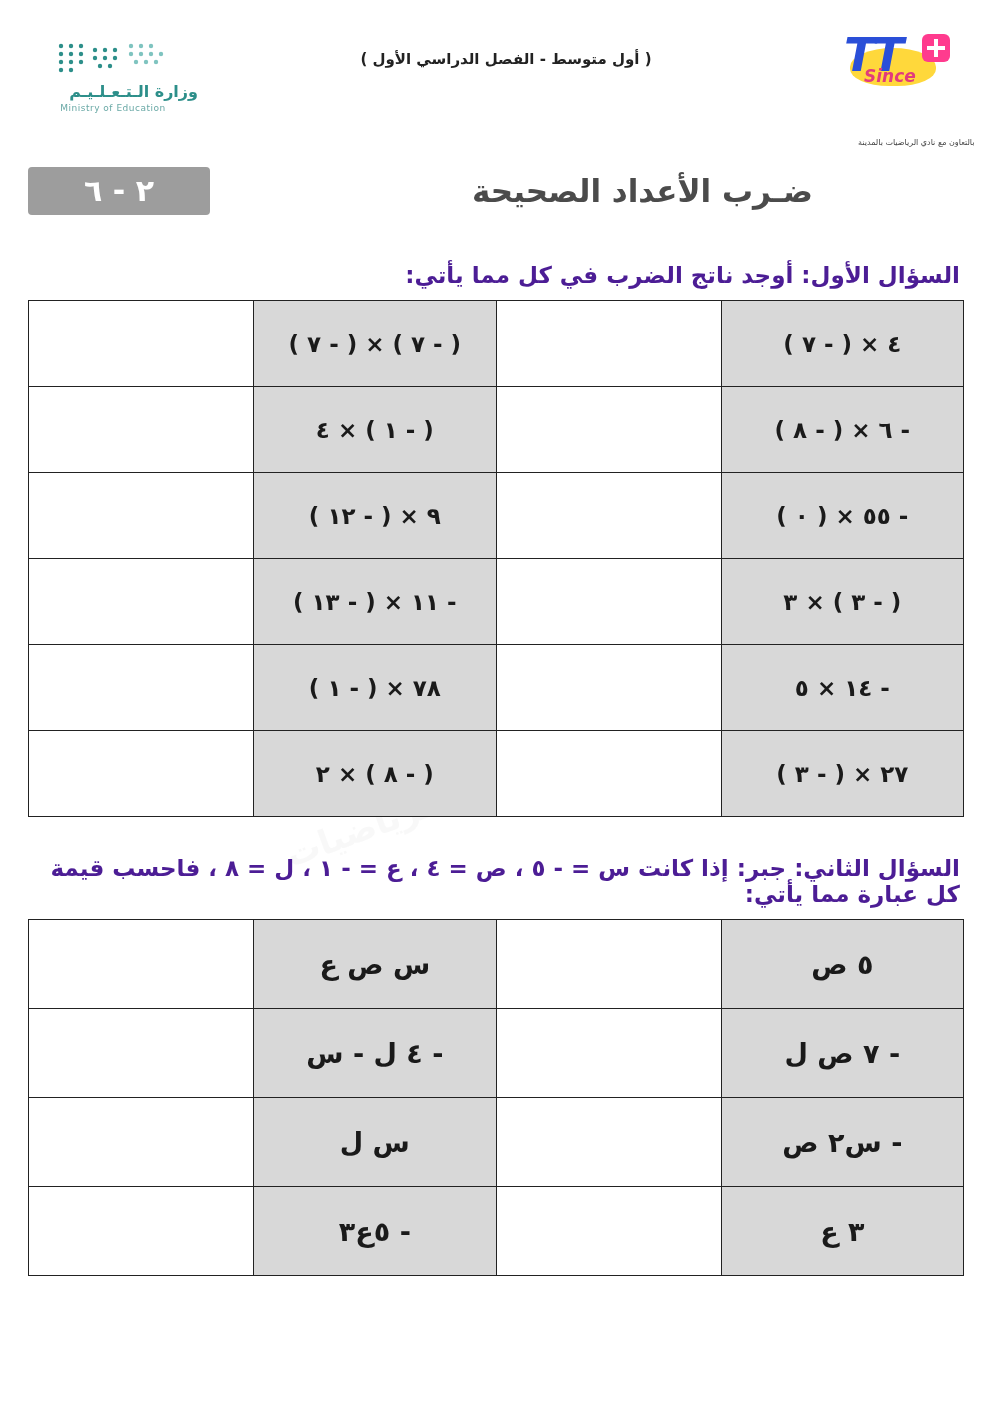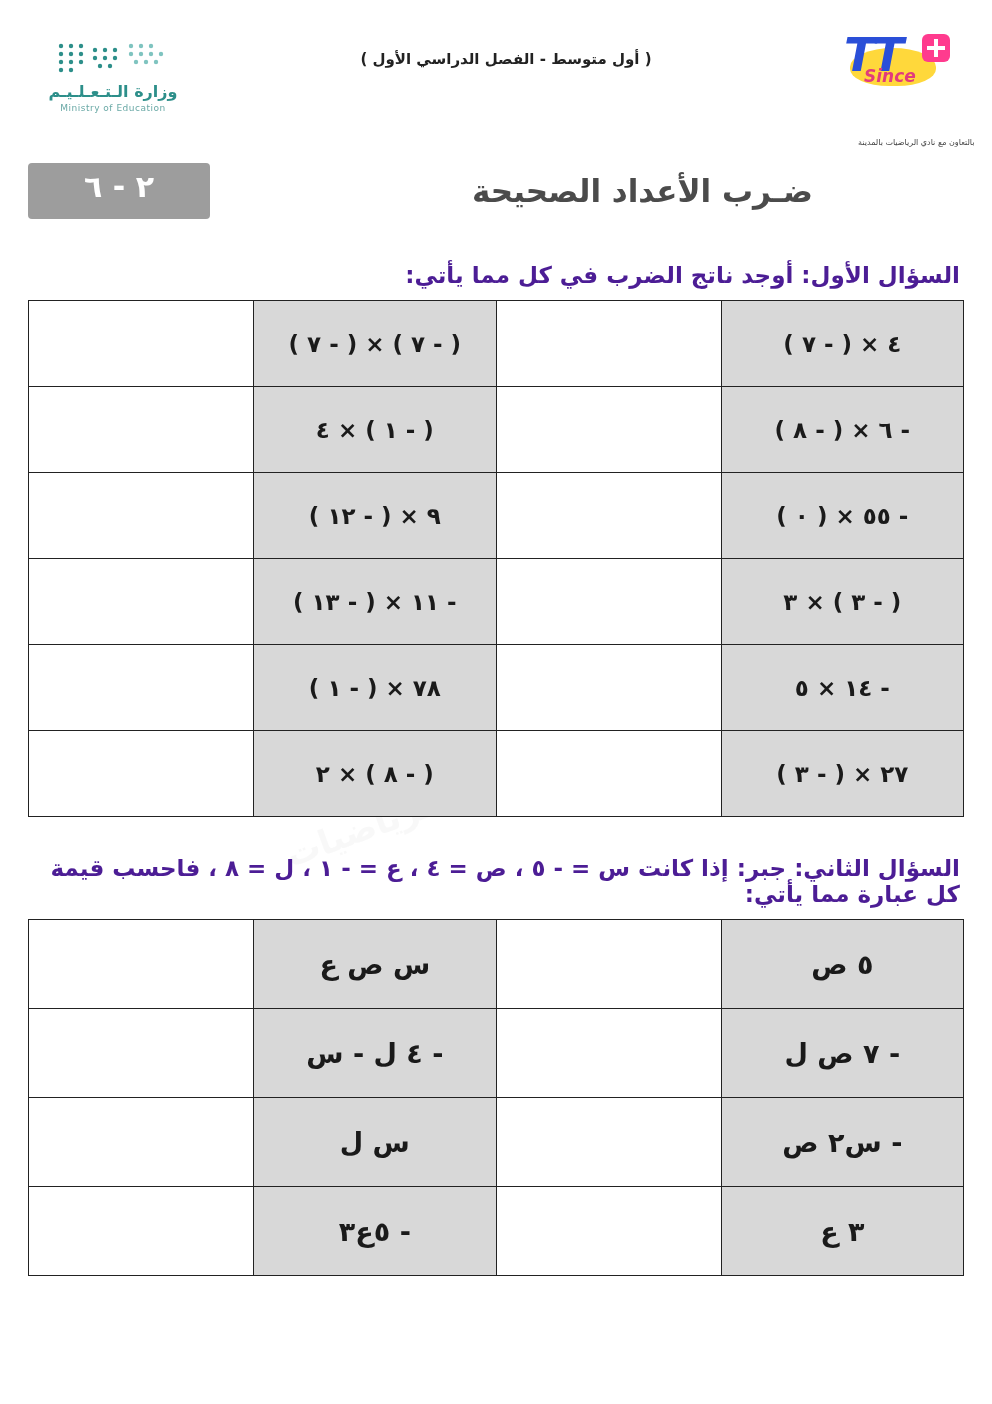--- a/index.html
+++ b/index.html
@@ -78,20 +78,21 @@
   .moe-dots {
     display: block;
     margin: 0 auto 6px auto;
   }
   .moe-name {
     font-size: 16px;
     font-weight: 700;
     color: #2d8f8a;
     letter-spacing: 1px;
     direction: rtl;
+    text-align: right;
   }
   .moe-sub {
     font-size: 9px;
     color: #6aa9a6;
     letter-spacing: 0.5px;
     direction: ltr;
     margin-top: 2px;
   }
 
   .title-block {
@@ -172,21 +173,21 @@
     justify-content: space-between;
     margin-top: 30px;
     height: 54px;
   }
   .lesson-badge {
     background: #9d9d9d;
     color: #ffffff;
     font-size: 30px;
     font-weight: 700;
     width: 182px;
-    height: 56px;
+    height: 48px;
     line-height: 48px;
     text-align: center;
     border-radius: 4px;
     letter-spacing: 2px;
     order: 2;
   }
   .subject-title {
     flex: 1;
     text-align: center;
     font-size: 31px;

